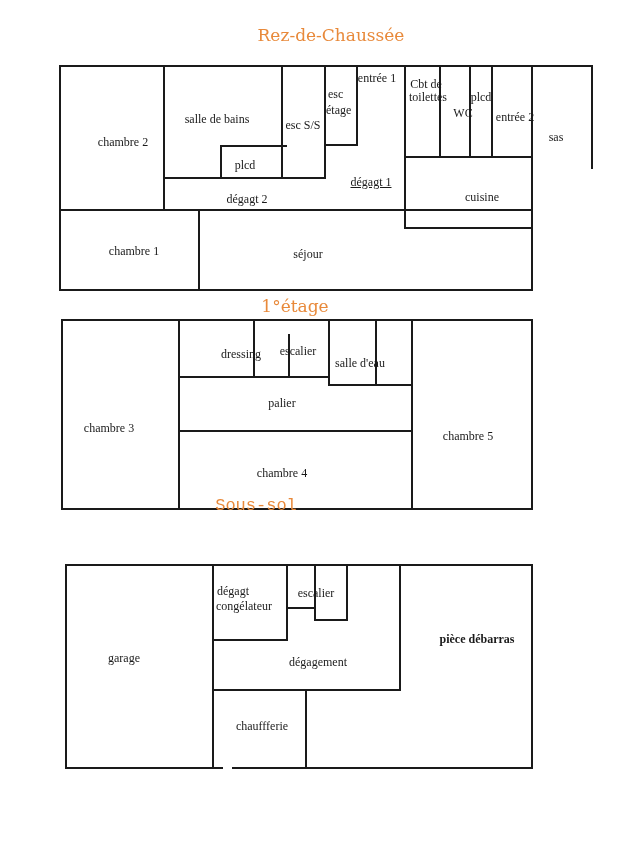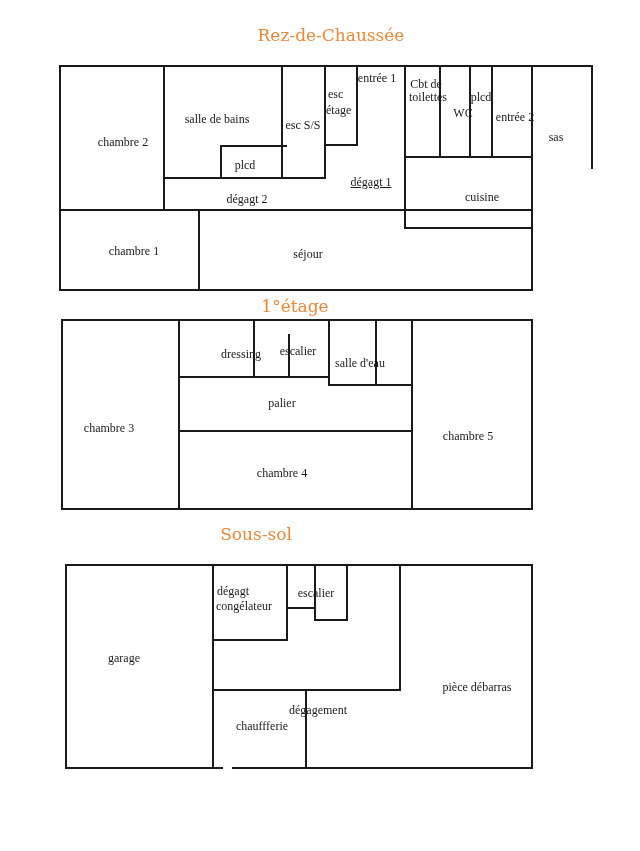--- a/index.html
+++ b/index.html
@@ -102,21 +102,21 @@
     <div class="room-label" style="left: 134px; top: 251px;">chambre 1</div>
     <div class="room-label" style="left: 308px; top: 254px;">séjour</div>
     <div class="floor-title" style="left: 295px; top: 296px;">1°étage</div>
     <div class="room-label" style="left: 217px; top: 354px; margin-left: 24px;">dressing</div>
     <div class="room-label" style="left: 298px; top: 351px;">escalier</div>
     <div class="room-label" style="left: 360px; top: 363px;">salle d'eau</div>
     <div class="room-label" style="left: 282px; top: 403px;">palier</div>
     <div class="room-label" style="left: 109px; top: 428px;">chambre 3</div>
     <div class="room-label" style="left: 468px; top: 436px;">chambre 5</div>
     <div class="room-label" style="left: 282px; top: 473px;">chambre 4</div>
-    <div class="floor-title" style="left: 256px; top: 524px;">Sous-sol</div>
+    <div class="floor-title" style="left: 256px; top: 496px; font-family: Liberation Mono, monospace;">Sous-sol</div>
     <div class="room-label left" style="left: 217px; top: 591px;">dégagt</div>
     <div class="room-label left" style="left: 216px; top: 606px;">congélateur</div>
     <div class="room-label" style="left: 316px; top: 593px;">escalier</div>
     <div class="room-label" style="left: 124px; top: 658px;">garage</div>
-    <div class="room-label" style="left: 318px; top: 662px; margin-top: 48px;">dégagement</div>
-    <div class="room-label" style="left: 477px; top: 687px;">pièce débarras</div>
+    <div class="room-label" style="left: 318px; top: 662px;">dégagement</div>
+    <div class="room-label" style="left: 477px; top: 639px; font-weight: bold;">pièce débarras</div>
     <div class="room-label" style="left: 262px; top: 726px;">chauffferie</div>
   </div>
 
 </body></html>

